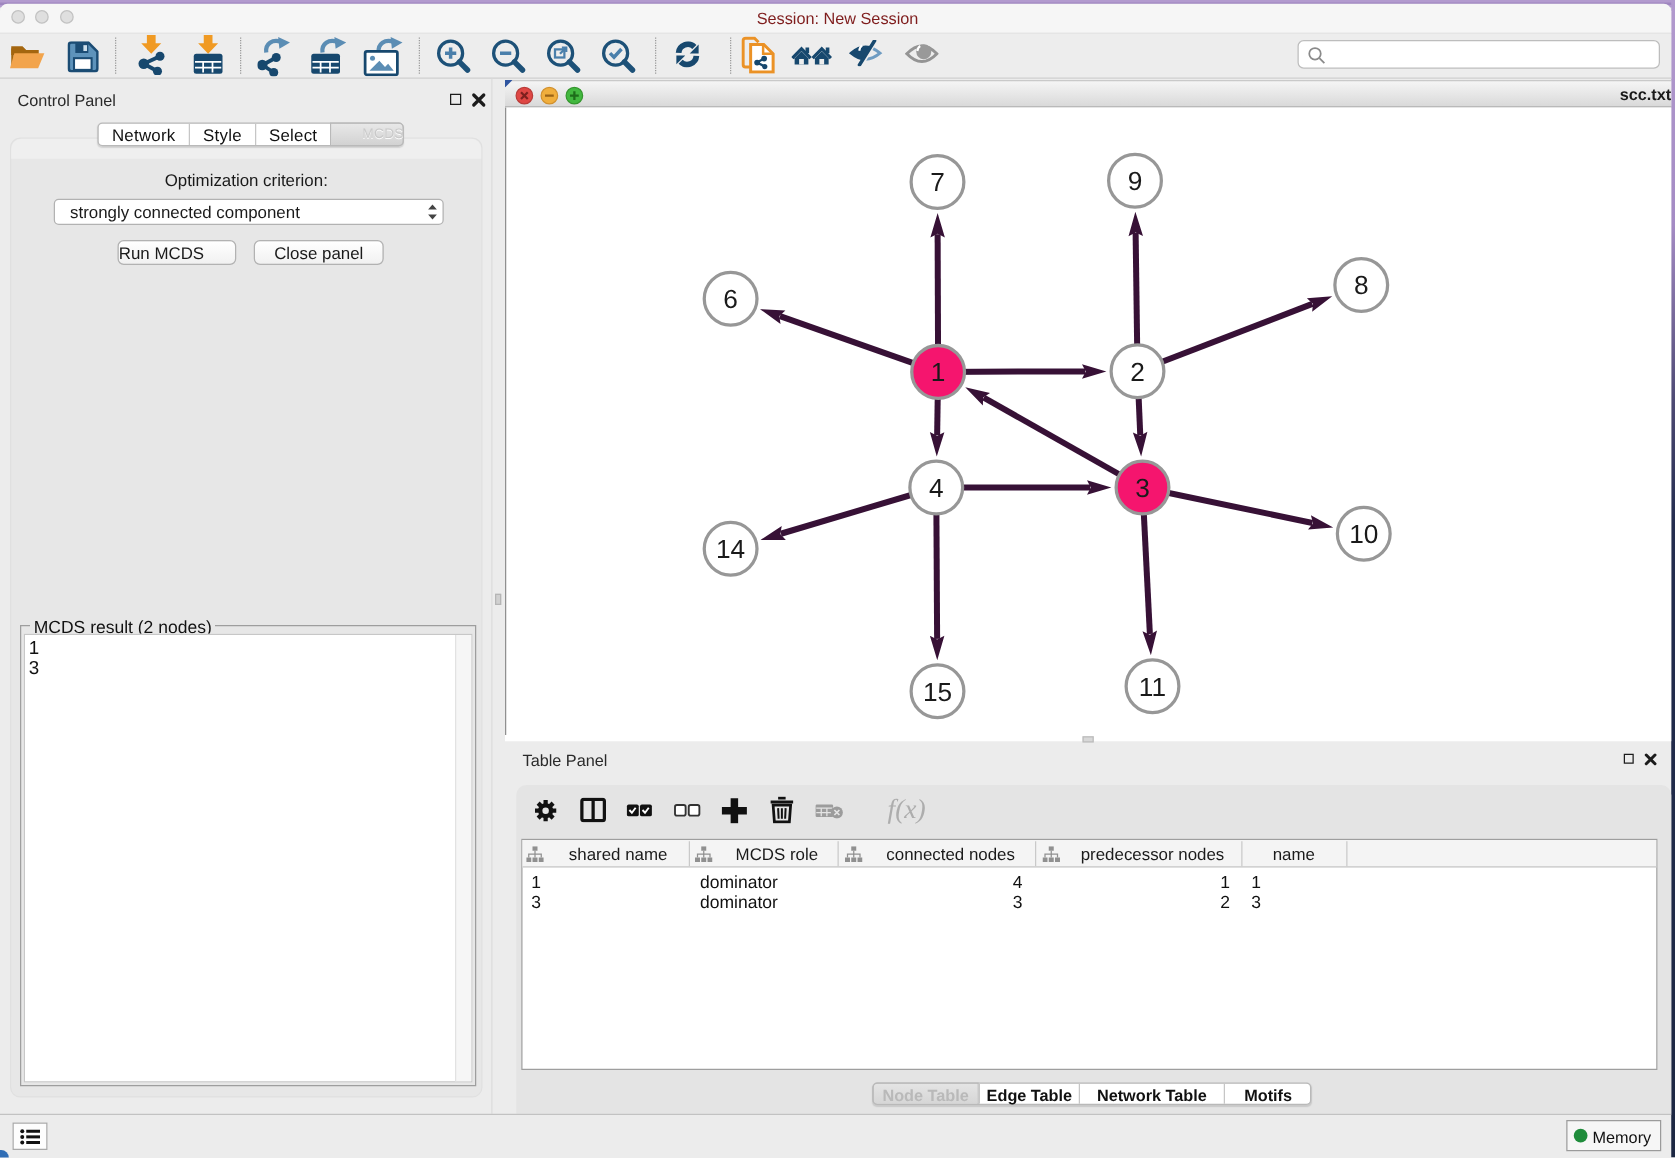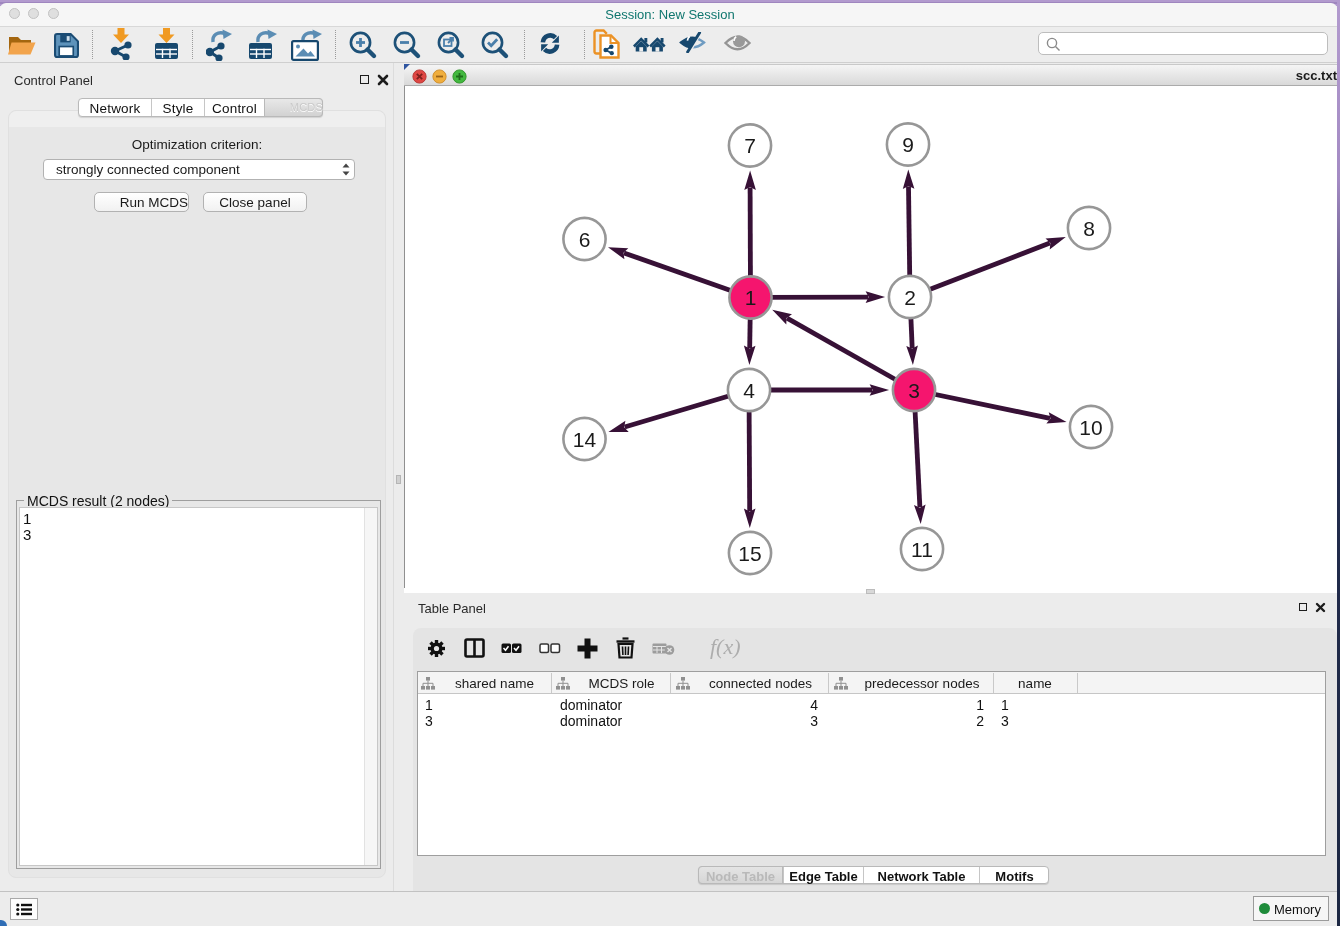--- a/index.html
+++ b/index.html
@@ -12,21 +12,21 @@
 
 <div class="abs" style="left:0;top:0;width:1340px;height:6px;background:#b29ace"></div>
 <div class="abs" style="left:0;top:2px;width:1340px;height:2px;background:#9f86bf"></div>
 
 <div class="abs" style="left:1337px;top:0;width:3px;height:926px;background:linear-gradient(#b29ace 0,#a48bc4 180px,#4e4a74 320px,#232c4e 420px,#1c2742 926px)"></div>
 
 <div class="abs" style="left:0;top:3px;width:1337px;height:24px;background:#f6f6f6;border-radius:6px 6px 0 0;border-bottom:1px solid #d8d8d8"></div>
 <div class="abs" style="left:9px;top:8px;width:11px;height:11px;border-radius:50%;background:#dfdfdf;border:1px solid #c2c2c2"></div>
 <div class="abs" style="left:28px;top:8px;width:11px;height:11px;border-radius:50%;background:#dfdfdf;border:1px solid #c2c2c2"></div>
 <div class="abs" style="left:48px;top:8px;width:11px;height:11px;border-radius:50%;background:#dfdfdf;border:1px solid #c2c2c2"></div>
-<div class="abs" style="left:0;top:7px;width:1340px;text-align:center;font-size:13px;color:#0f766e">Session: New Session</div>
+<div class="abs" style="left:0;top:7px;width:1340px;text-align:center;font-size:13px;color:#7f1d1d">Session: New Session</div>
 
 <div class="abs" style="left:0;top:27px;width:1337px;height:36px;background:#ededed;border-bottom:1px solid #cfcfcf"></div>
 
 <div class="ic" style="left:7px;width:30px">
 <svg width="29" height="23" viewBox="0 0 29 23">
       <path d="M1,3 L10,3 L13,6 L23,6 L23,10 L1,10 Z" fill="#a4660f"></path>
       <path d="M1,4 L1,19 L3,19 L3,8 Z" fill="#a4660f"></path>
       <path d="M3.5,8.5 L27.5,8.5 L22.5,20.5 L0,20.5 Z" fill="#f2a44c"></path>
     </svg>
   </div>
@@ -213,31 +213,31 @@
 
 <div class="abs" style="left:8px;top:110px;width:378px;height:768px;background:#e7e7e7;border-radius:8px;border:1px solid #e0e0e0"></div>
 <div class="abs" style="left:9px;top:111px;width:376px;height:16px;background:#efefef;border-radius:8px 8px 0 0"></div>
 
 <div class="abs" style="left:78px;top:98px;width:245px;height:19px;background:#fff;border:1px solid #b9b9b9;border-radius:4px;box-shadow:0 1px 1px rgba(0,0,0,.12)"></div>
 <div class="abs" style="left:264px;top:98px;width:59px;height:19px;background:linear-gradient(#e8e8e8,#d2d2d2);border:1px solid #b9b9b9;border-radius:0 4px 4px 0"></div>
 <div class="abs" style="left:151px;top:99px;width:1px;height:17px;background:#c6c6c6"></div>
 <div class="abs" style="left:204px;top:99px;width:1px;height:17px;background:#c6c6c6"></div>
 <div class="abs" style="left:78px;top:101px;width:74px;text-align:center;font-size:13.5px;letter-spacing:.2px;color:#111">Network</div>
 <div class="abs" style="left:152px;top:101px;width:52px;text-align:center;font-size:13.5px;letter-spacing:.2px;color:#111">Style</div>
-<div class="abs" style="left:205px;top:101px;width:59px;text-align:center;font-size:13.5px;letter-spacing:.2px;color:#111">Control</div>
+<div class="abs" style="left:205px;top:101px;width:59px;text-align:center;font-size:13.5px;letter-spacing:.2px;color:#111">Select</div>
 <div class="abs" style="left:264px;top:101px;width:59px;text-align:right;font-size:11px;letter-spacing:.2px;color:#c9c9c9;text-shadow:0 1px 0 rgba(255,255,255,.9)">MCDS</div>
 
 <div class="abs" style="left:0;top:137px;width:394px;text-align:center;font-size:13.5px;color:#1a1a1a">Optimization criterion:</div>
 <div class="abs" style="left:43px;top:159px;width:312px;height:21px;background:#fff;border:1px solid #b2b2b2;border-radius:4px"></div>
 <div class="abs" style="left:56px;top:162px;font-size:13.5px;color:#1a1a1a">strongly connected component</div>
 <svg class="abs" style="left:340px;top:162px" width="12" height="15" viewBox="0 0 12 15">
     <path d="M2.5,5.5 L6,1.5 L9.5,5.5 Z M2.5,9.5 L6,13.5 L9.5,9.5 Z" fill="#444"></path>
   </svg>
 
-<div class="abs" style="left:94px;top:192px;width:95px;height:20px;background:linear-gradient(#ffffff,#f1f1f1);border:1px solid #b2b2b2;border-radius:5px;text-align:right;font-size:13.5px;color:#1a1a1a;line-height:19px">Run MCDS</div>
+<div class="abs" style="left:94px;top:192px;width:95px;height:20px;background:linear-gradient(#ffffff,#f1f1f1);border:1px solid #b2b2b2;border-radius:5px;text-align:left;font-size:13.5px;color:#1a1a1a;line-height:19px">Run MCDS</div>
 <div class="abs" style="left:203px;top:192px;width:104px;height:20px;background:linear-gradient(#ffffff,#f1f1f1);border:1px solid #b2b2b2;border-radius:5px;text-align:center;font-size:13.5px;color:#1a1a1a;line-height:19px">Close panel</div>
 
 <div class="abs" style="left:16px;top:500px;width:365px;height:369px;border:1px solid #9e9e9e"></div>
 <div class="abs" style="left:24px;top:493px;background:#e7e7e7;padding:0 3px;font-size:14px;color:#111">MCDS result (2 nodes)</div>
 <div class="abs" style="left:19px;top:507px;width:359px;height:359px;background:#fff;border:1px solid #c7c7c7"></div>
 <div class="abs" style="left:364px;top:508px;width:13px;height:357px;background:#f6f6f6;border-left:1px solid #e2e2e2"></div>
 <div class="abs" style="left:23px;top:511px;font-size:15px;line-height:16px;color:#111">1<br>3</div>
 
 <div class="abs" style="left:393px;top:63px;width:1px;height:828px;background:#dcdcdc"></div>
 <div class="abs" style="left:396px;top:475px;width:5px;height:9px;background:#d0d0d0;border:1px solid #b5b5b5"></div>

